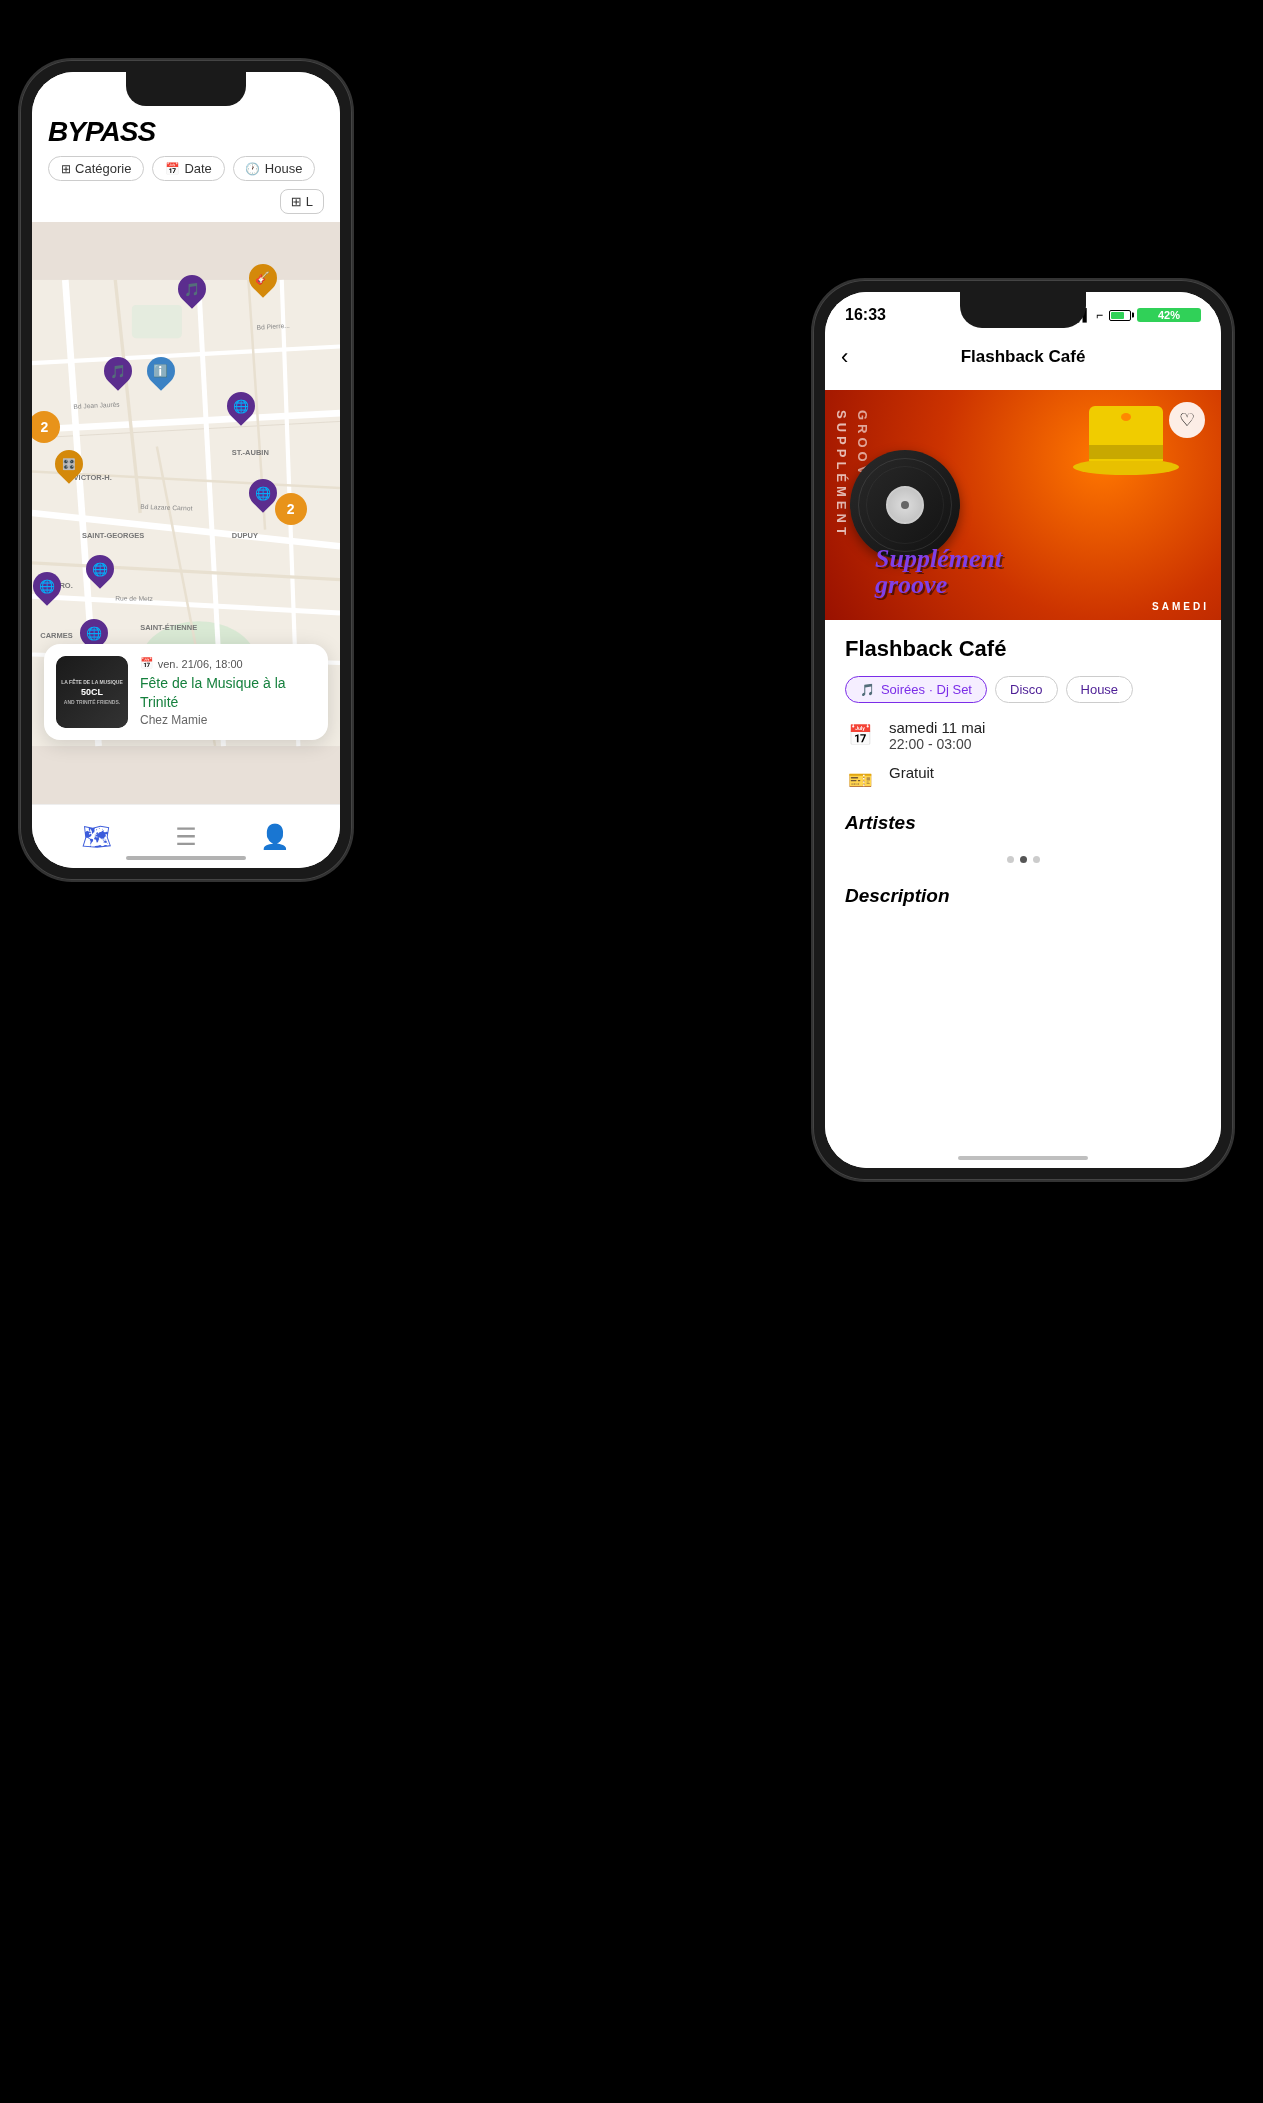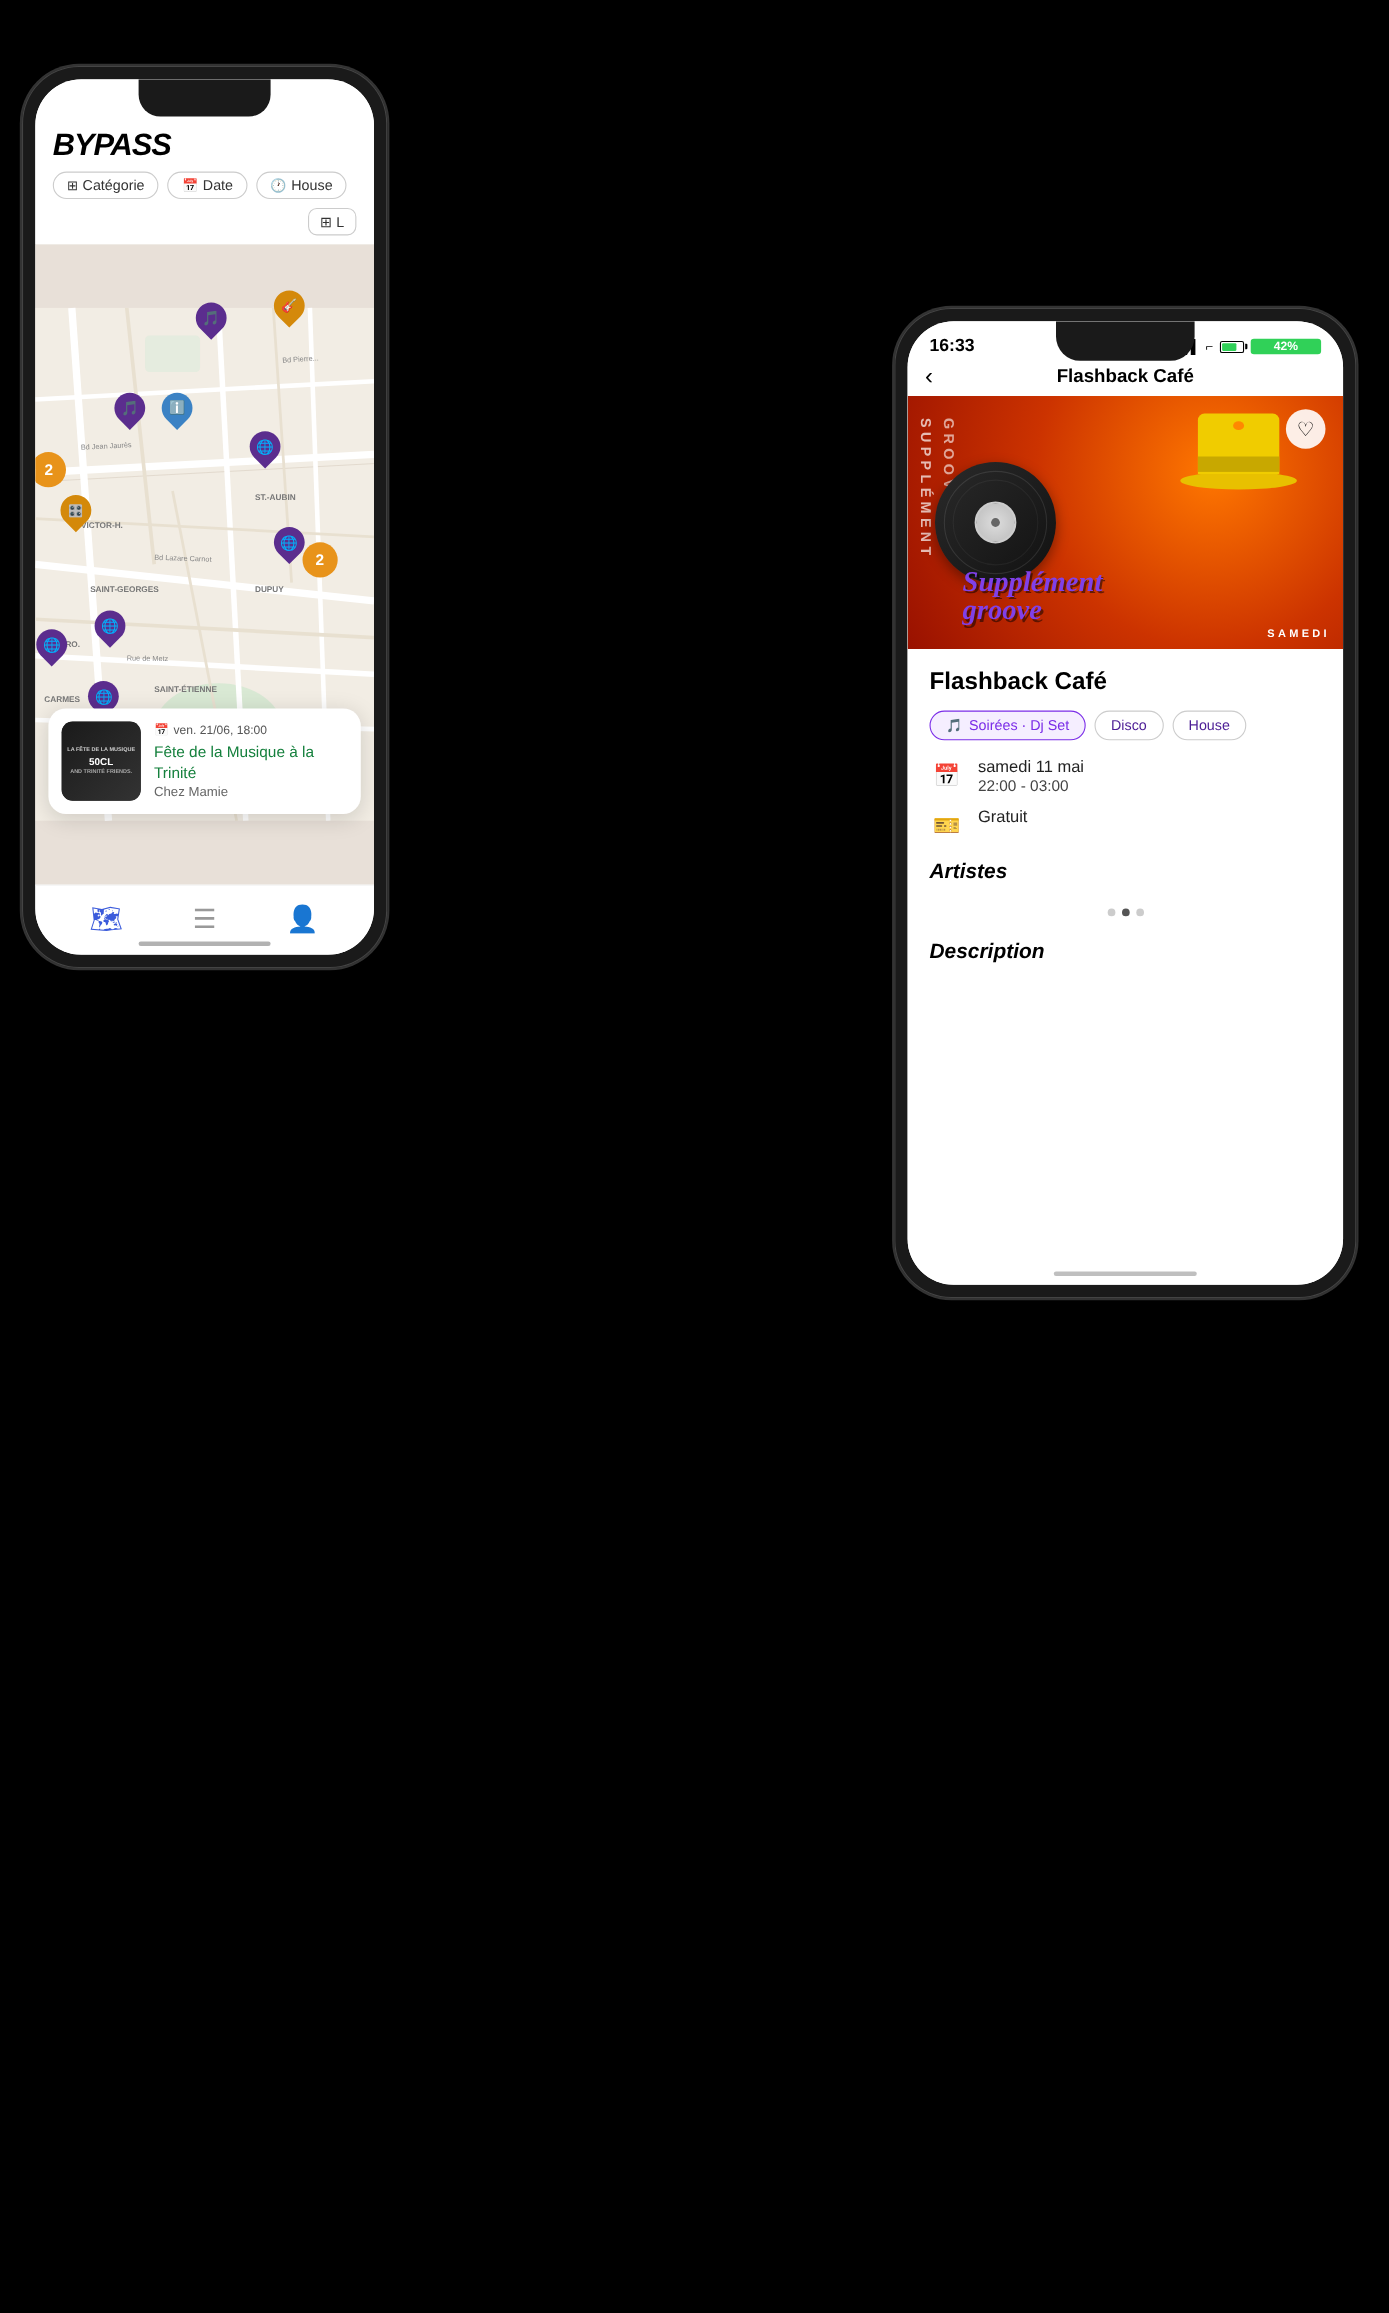--- a/index.html
+++ b/index.html
@@ -220,20 +220,21 @@
     }
 
     
     .phone2-app {
       width: 100%;
       height: 100%;
       background: #fff;
       display: flex;
       flex-direction: column;
       overflow: hidden;
+      gap: 15px;
     }
     .phone2-status-bar {
       padding: 14px 20px 4px;
       display: flex;
       align-items: center;
       justify-content: space-between;
       flex-shrink: 0;
     }
     .status-time {
       font-size: 16px;

